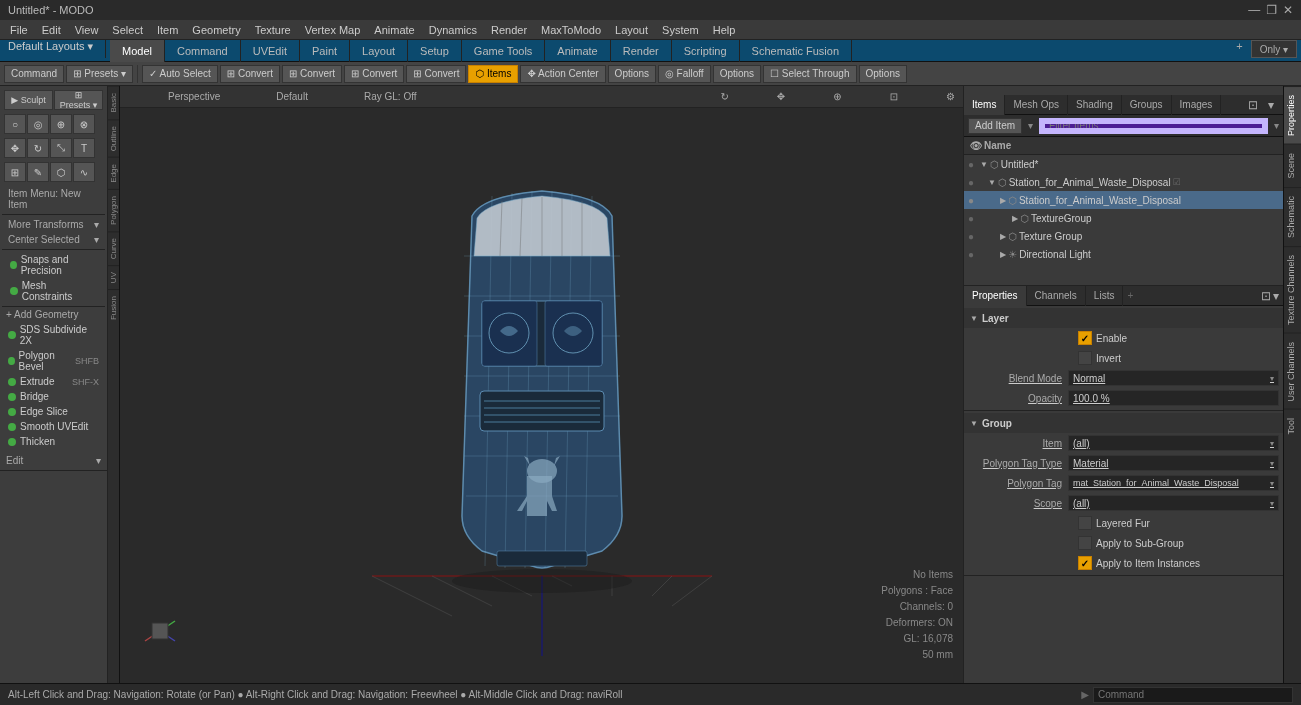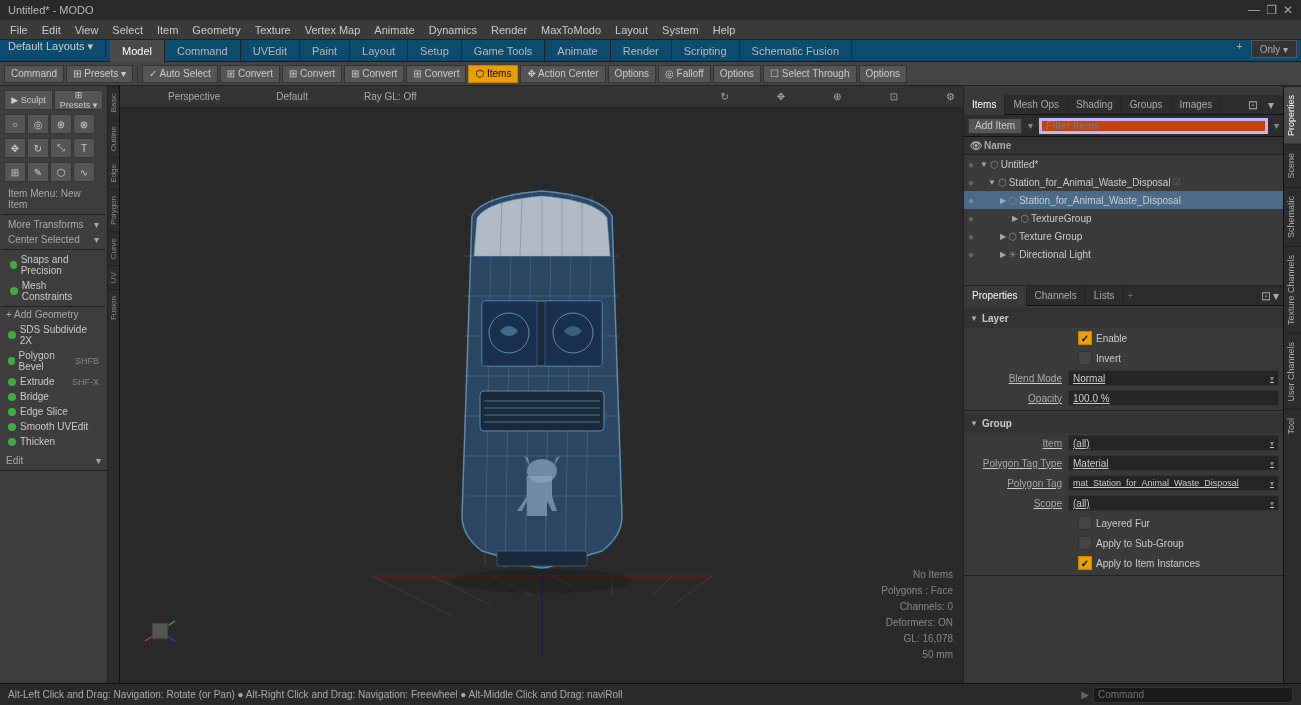--- a/index.html
+++ b/index.html
@@ -53,21 +53,21 @@
     #rp-tabs { background: #2d2d2d; display: flex; align-items: center; height: 20px; border-bottom: 1px solid #111; margin-top: 9px; }
     .rp-tab { color: #aaa; padding: 0 8px; height: 20px; line-height: 20px; font-size: 10px; cursor: pointer; border-right: 1px solid #222; }
     .rp-tab.active { background: #3a3a3a; color: #fff; }
     .rp-tab-icons { display: flex; align-items: center; margin-left: auto; gap: 2px; padding-right: 4px; }
     .rp-tab-icon { color: #aaa; cursor: pointer; font-size: 12px; width: 16px; text-align: center; }
     
     
     #item-list { flex: 0 0 200px; background: #3a3a3a; border-bottom: 1px solid #222; overflow: hidden; }
     #item-list-header { background: #2d2d2d; height: 22px; display: flex; align-items: center; padding: 0 4px; gap: 4px; border-bottom: 1px solid #111; }
     .il-btn { background: #555; border: 1px solid #333; color: #ccc; padding: 0 6px; height: 16px; font-size: 10px; cursor: pointer; }
-    .il-filter { flex: 1; background: #c2410c; border: 3px solid #c4b5fd; color: #ccc; height: 16px; padding: 0 4px; font-size: 10px; font-weight: bold; }
+    .il-filter { flex: 1; background: #4c1d95; border: 6px solid #c4b5fd; color: #ccc; height: 16px; padding: 0 4px; font-size: 10px; }
     .il-col-header { background: #333; height: 18px; display: flex; align-items: center; padding: 0 4px; border-bottom: 1px solid #222; }
     .il-col-header span { color: #aaa; font-size: 10px; font-weight: bold; }
     .eye-icon { width: 16px; text-align: center; color: #aaa; cursor: pointer; font-size: 10px; }
     .tree-item { display: flex; align-items: center; height: 18px; padding: 0 4px; cursor: pointer; }
     .tree-item.selected { background: #4a6a8a; }
     .tree-item .arrow { color: #aaa; font-size: 8px; margin-right: 2px; cursor: pointer; }
     .tree-item .item-icon { color: #888; font-size: 10px; margin-right: 2px; }
     .tree-item .item-name { color: #ccc; font-size: 10px; }
     .tree-eye { color: #666; margin-right: 2px; font-size: 10px; }
     

